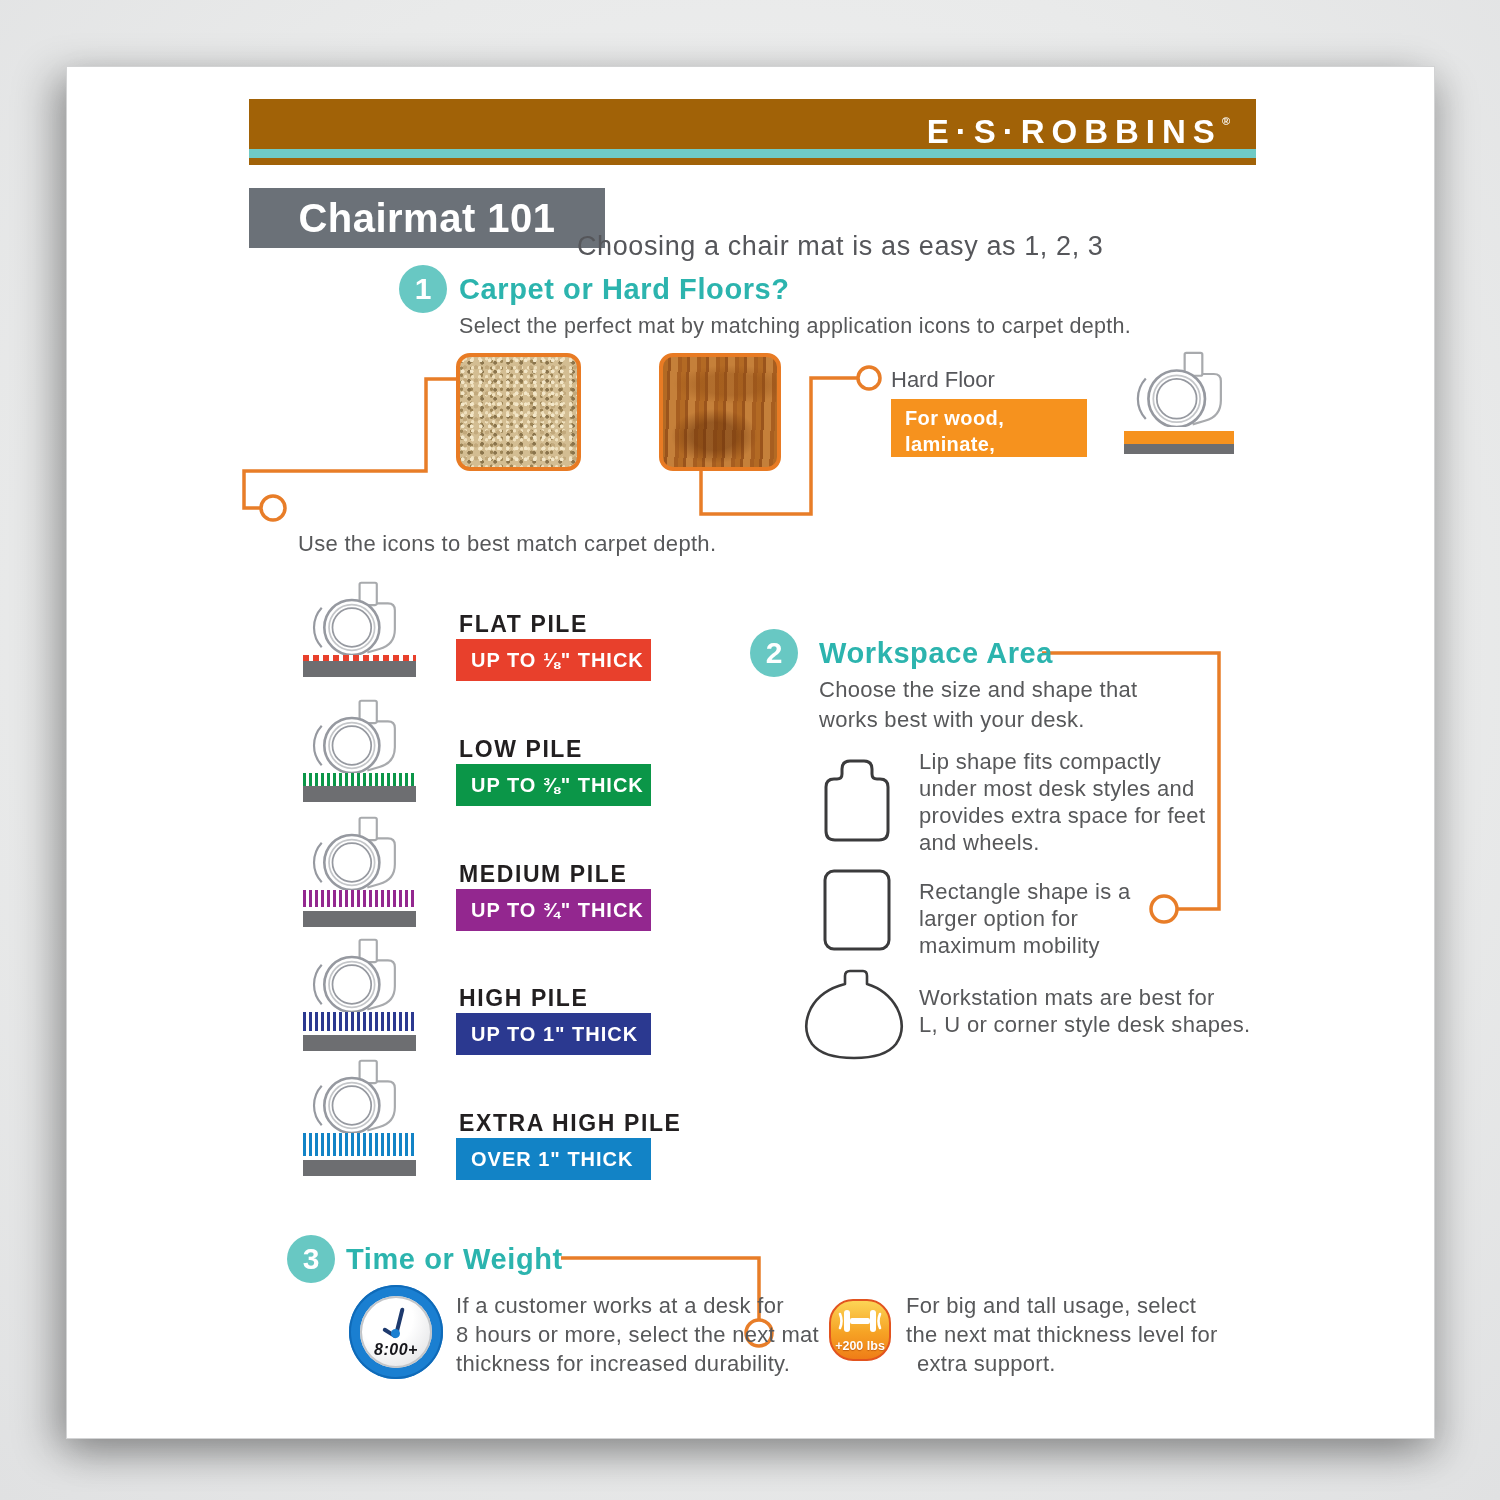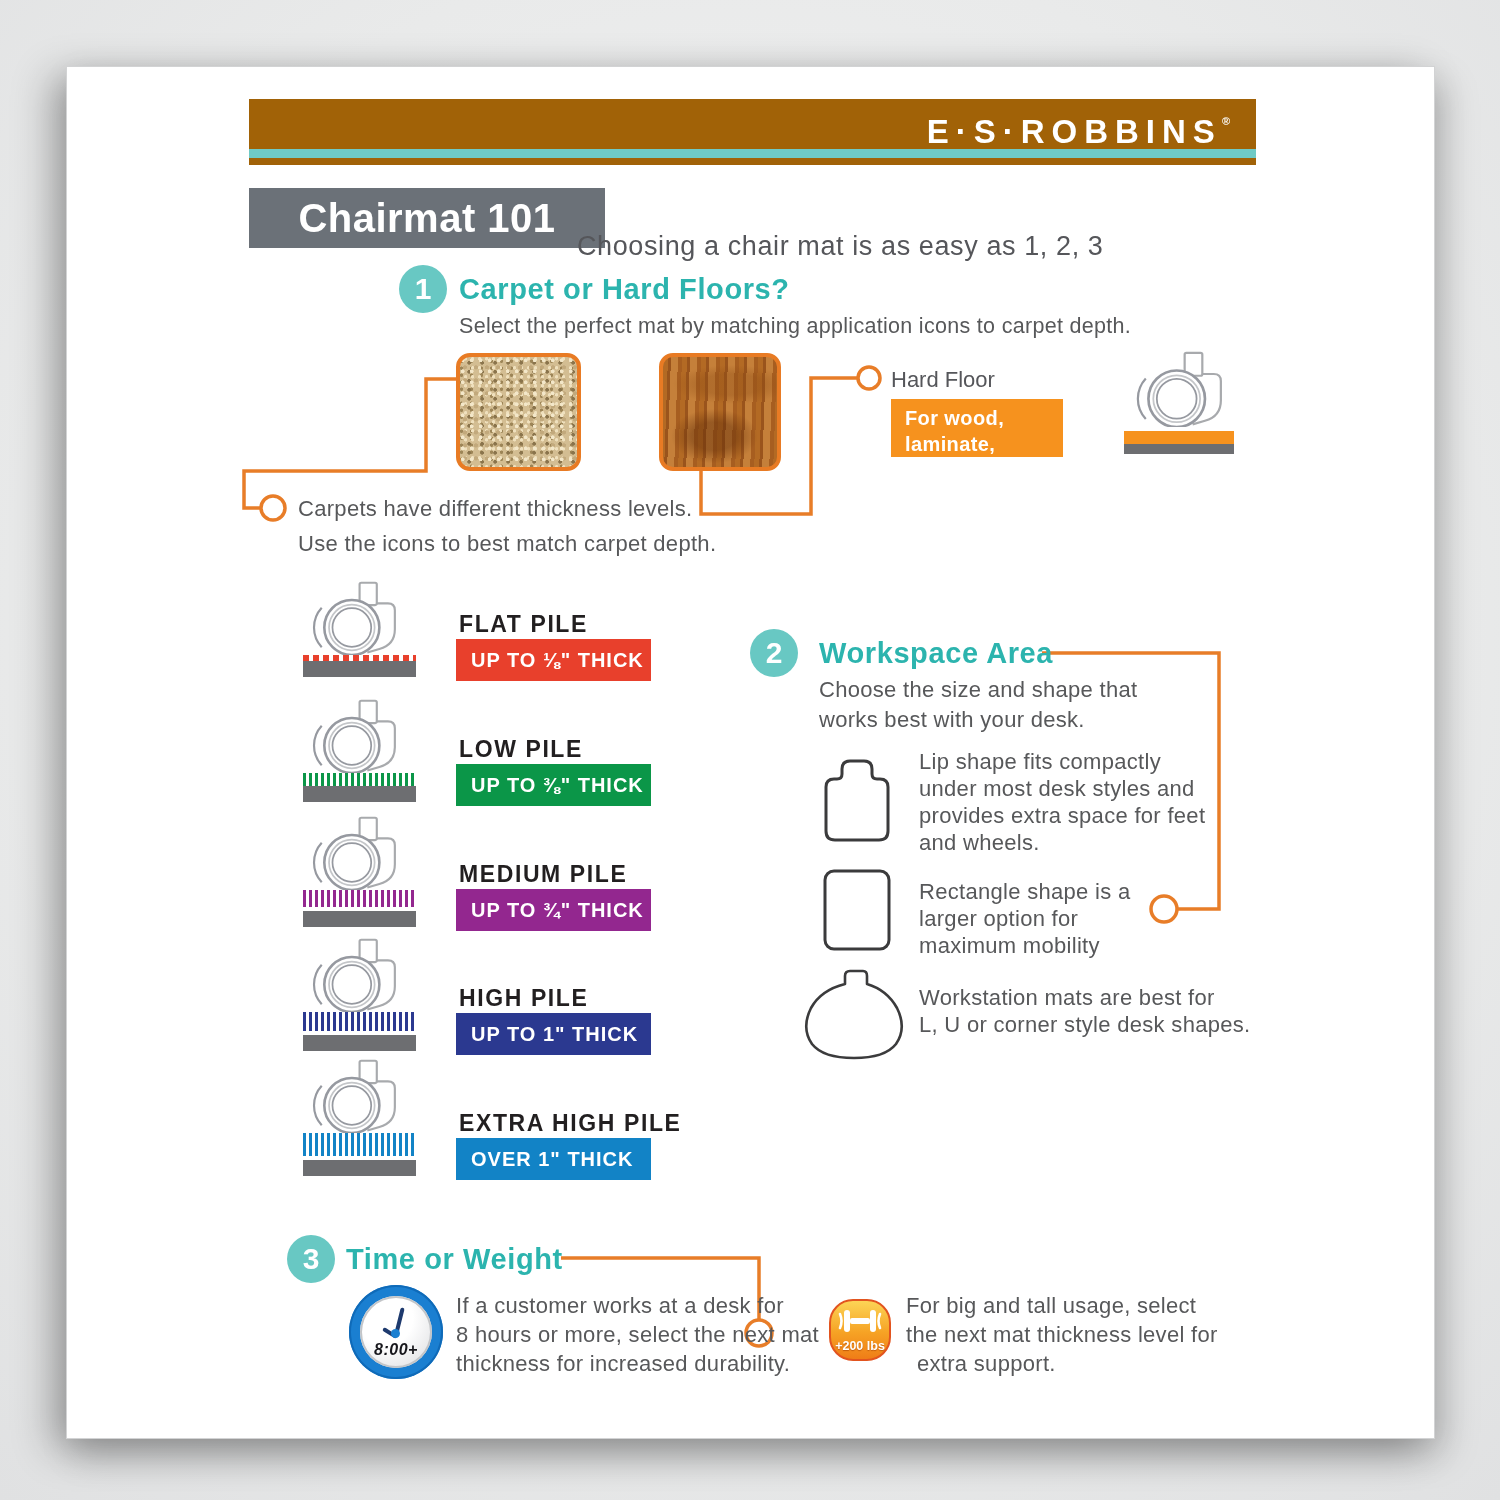--- a/index.html
+++ b/index.html
@@ -46,21 +46,21 @@
       radial-gradient(circle at 15% 60%, #9d8557 0 1.4px, rgba(0,0,0,0) 2px);
     background-size:9px 11px,13px 9px,11px 13px,7px 9px,10px 7px;}
   .wood-swatch{left:592px;top:286px;width:122px;height:118px;
     background:
       radial-gradient(ellipse 70px 44px at 45% 72%, rgba(96,44,8,.45) 0 32%, rgba(0,0,0,0) 62%),
       radial-gradient(ellipse 90px 30px at 60% 25%, rgba(140,75,20,.35) 0 35%, rgba(0,0,0,0) 65%),
       repeating-linear-gradient(92deg, #b36a24 0 5px, #9a541c 5px 8px, #c5803a 8px 15px, #a75e20 15px 19px);}
 
   
   .hf-label{left:824px;top:300px;font-size:22px;color:#55565a;}
-  .hf-box{left:824px;top:332px;width:172px;height:58px;background:#f6921e;box-sizing:border-box;
+  .hf-box{left:824px;top:332px;width:196px;height:58px;background:#f6921e;box-sizing:border-box;
     padding:6px 0 0 14px;}
   .hf-box div{color:#fff;font-weight:bold;font-size:20px;line-height:26px;letter-spacing:.4px;}
 
   
   .caster{display:block;}
   .hf-caster{left:1062px;top:284px;}
   .strip{left:1057px;width:110px;}
   .hf-orange{top:364px;height:13px;background:#f6921e;}
   .hf-gray{top:377px;height:10px;background:#6d6e71;}
 
@@ -152,21 +152,20 @@
     <path d="M52 26 H96 Q104 26 104 34 V56 Q104 74 86 79 L72 83" fill="#fff" stroke="#a8aaad" stroke-width="2.5" stroke-linejoin="round"></path>
     <rect x="63" y="2" width="20" height="26" rx="2" fill="#fff" stroke="#a8aaad" stroke-width="2.5"></rect>
     <path d="M19 31 A 34 34 0 0 0 19 77" fill="none" stroke="#9699a0" stroke-width="2.5"></path>
     <circle cx="54" cy="54" r="32" fill="#fff" stroke="#9699a0" stroke-width="3"></circle>
     <circle cx="54" cy="54" r="26.5" fill="none" stroke="#c4c6c9" stroke-width="2"></circle>
     <circle cx="54" cy="54" r="22.5" fill="none" stroke="#9699a0" stroke-width="2"></circle>
   </svg>
   <div class="abs strip hf-orange"></div>
   <div class="abs strip hf-gray"></div>
 
-  <div class="abs body-text note-1" style="font-size:22px;">Carpets have different thickness levels.</div>
   <div class="abs body-text note-2" style="font-size:22px;">Use the icons to best match carpet depth.</div>
 
   <div class="abs caster-block" style="top:514px;">
     <svg class="caster" width="104" height="74" viewBox="0 0 120 86">
       <path d="M52 26 H96 Q104 26 104 34 V56 Q104 74 86 79 L72 83" fill="#fff" stroke="#a8aaad" stroke-width="2.5" stroke-linejoin="round"></path>
       <rect x="63" y="2" width="20" height="26" rx="2" fill="#fff" stroke="#a8aaad" stroke-width="2.5"></rect>
       <path d="M19 31 A 34 34 0 0 0 19 77" fill="none" stroke="#9699a0" stroke-width="2.5"></path>
       <circle cx="54" cy="54" r="32" fill="#fff" stroke="#9699a0" stroke-width="3"></circle>
       <circle cx="54" cy="54" r="26.5" fill="none" stroke="#c4c6c9" stroke-width="2"></circle>
       <circle cx="54" cy="54" r="22.5" fill="none" stroke="#9699a0" stroke-width="2"></circle>

